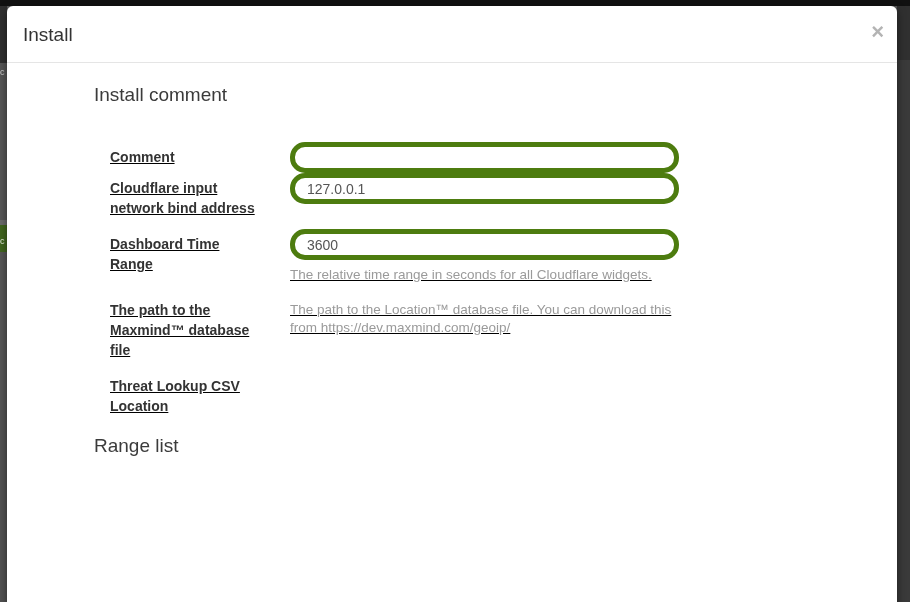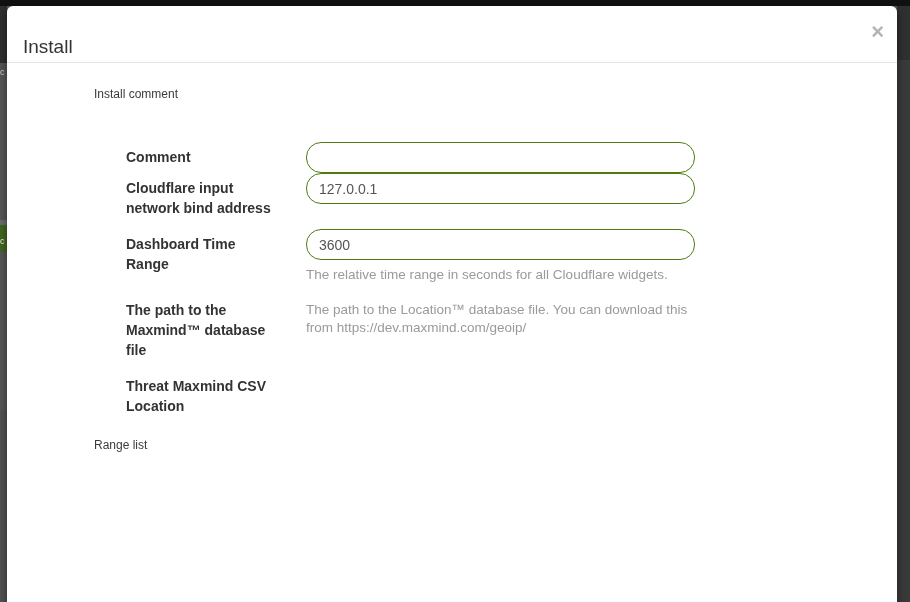--- a/index.html
+++ b/index.html
@@ -41,21 +41,21 @@
   .modal {
     position: absolute; left: 7px; top: 6px; width: 890px; height: 600px;
     background: #ffffff;
     border-radius: 6px 6px 0 0;
     box-shadow: 0 3px 9px rgba(0,0,0,0.5);
     overflow: hidden;
   }
   .modal-header {
     position: relative;
     height: 57px;
-    padding: 28px 15px 14px 16px;
+    padding: 16px 15px 14px 16px;
     border-bottom: 1px solid #e5e5e5;
   }
   .modal-title {
     font-size: 19px;
     font-weight: 400;
     color: #333333;
     line-height: 26px;
   }
   .close-btn {
     position: absolute; right: 13px; top: 16px;
@@ -63,51 +63,52 @@
     font-size: 22px; font-weight: 700;
     color: #b4b4b4;
     line-height: 20px;
     cursor: pointer;
     font-family: "Liberation Sans", sans-serif;
   }
   .modal-body {
     padding: 20px 30px 20px 87px;
   }
   .section-heading {
-    font-size: 12px;
+    font-size: 19px;
     font-weight: 400;
     color: #3b3b3b;
     line-height: 23px;
     margin: 18px 0 36px 0;
   }
   .section-heading.first { margin-top: 0; }
   .form-row {
     display: flex;
-    margin-left: 32px;
+    margin-left: 16px;
     margin-bottom: 11px;
+    text-decoration: underline;
   }
   .form-row.comment-row { margin-bottom: 0; }
   .control-label {
     width: 180px;
     padding: 5px 25px 0 0;
     font-size: 14px;
     font-weight: 700;
     color: #333333;
     line-height: 20px;
     flex: 0 0 180px;
   }
   .control-col { width: 392px; }
   .text-input {
     width: 389px;
     height: 31px;
     padding: 6px 12px;
     font-size: 14px;
     color: #555555;
     background: #ffffff;
-    border: 1px solid #4d7c0f;
+    border: 5px solid #4d7c0f;
     border-radius: 15px;
     font-family: "Liberation Sans", sans-serif;
     outline: none;
   }
   .help-block {
     margin-top: 6px;
     font-size: 13.5px;
     color: #9a9a9a;
     line-height: 18px;
   }
@@ -163,19 +164,19 @@
     </div>
 
     <div class="form-row">
       <label class="control-label">The path to the Maxmind™ database file</label>
       <div class="control-col">
         <div class="help-block">The path to the Location™ database file. You can download this from https://dev.maxmind.com/geoip/</div>
       </div>
     </div>
 
     <div class="form-row">
-      <label class="control-label">Threat Maxmind CSV Location</label>
+      <label class="control-label">Threat Lookup CSV Location</label>
     </div>
 
     <h2 class="section-heading">Range list</h2>
 
   </div>
 </div>
 
 </body></html>

